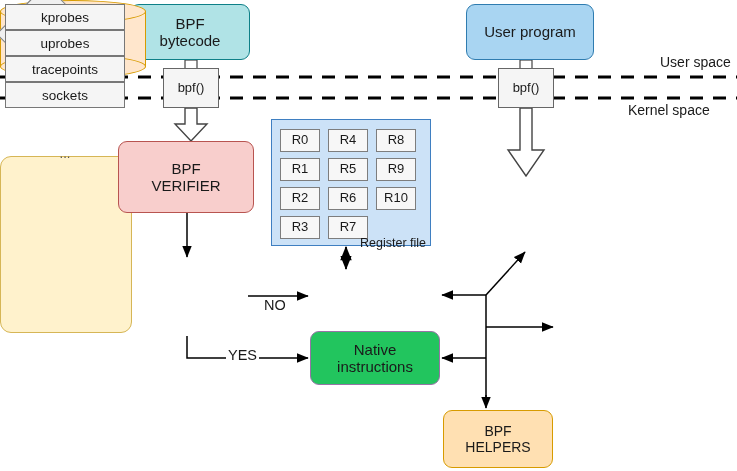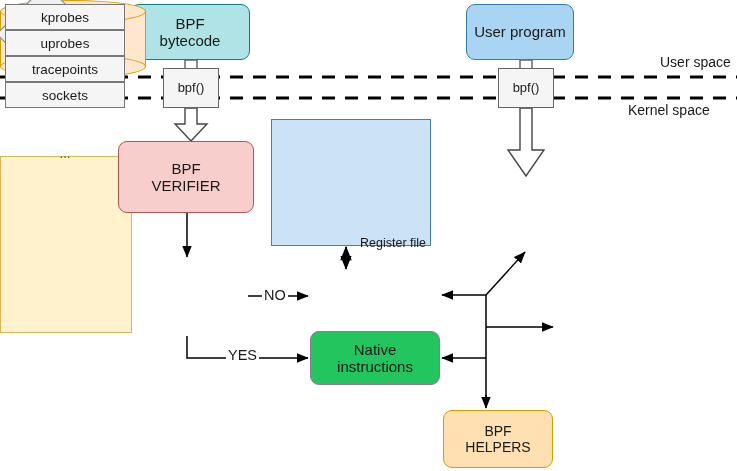--- a/index.html
+++ b/index.html
@@ -13,21 +13,21 @@
   .node{position:absolute;box-sizing:border-box;display:flex;align-items:center;
         justify-content:center;text-align:center;line-height:1.15;color:#1a1a1a;}
   .rounded{border-radius:9px;}
   svg.layer{position:absolute;left:0;top:0;width:737px;height:471px;pointer-events:none;}
 
   
   #bpf-bytecode{left:130px;top:4px;width:120px;height:56px;background:#B0E3E6;
       border:1.6px solid #0E8088;font-size:15px;}
   #bpf-syscall-left{left:163px;top:68px;width:56px;height:40px;background:#F5F5F5;
       border:1.3px solid #666666;font-size:13px;}
-  #user-program{left:466px;top:4px;width:108px;height:56px;background:#A9D5F2;
+  #user-program{left:466px;top:4px;width:128px;height:56px;background:#A9D5F2;
       border:1.6px solid #2F7CB0;font-size:15px;}
   #bpf-syscall-right{left:498px;top:68px;width:56px;height:40px;background:#F5F5F5;
       border:1.3px solid #666666;font-size:13px;}
 
   #bpf-verifier{left:118px;top:141px;width:136px;height:72px;background:#F8CECC;
       border:1.6px solid #B85450;font-size:15px;flex-direction:column;}
 
   #register-file{left:271px;top:119px;width:160px;height:127px;background:#CCE2F7;
       border:1.6px solid #3F7FC1;display:block;}
   .reg-grid{position:absolute;left:8px;top:9px;width:144px;}
@@ -58,34 +58,34 @@
       border:1.6px solid #5A87C4;font-size:15px;}
   #native-instructions{left:310px;top:331px;width:130px;height:54px;background:#22c55e;
       border:1.6px solid #9673A6;font-size:15px;flex-direction:column;}
 
   #bpf-call{left:446px;top:369px;width:84px;height:26px;background:#F5F5F5;
       border:1.2px solid #666666;font-size:13.5px;z-index:5;}
   #bpf-helpers{left:443px;top:410px;width:110px;height:58px;background:#FFE0B2;
       border:1.6px solid #D79B00;font-size:14px;flex-direction:column;}
 
   #event-sources{left:555px;top:258px;width:130px;height:175px;background:#FFF2CC;
-      border:1.6px solid #D6B656;border-radius:0;display:block;}
+      border:1.6px solid #D6B656;border-radius:11px;display:block;}
   .ev-item{position:absolute;left:5px;width:120px;height:26px;background:#F5F5F5;
       border:1.1px solid #777777;box-sizing:border-box;display:flex;align-items:center;
       justify-content:center;font-size:13.5px;color:#1a1a1a;}
   .ev-ellipsis{position:absolute;left:0;width:130px;top:141px;height:24px;display:flex;
       align-items:center;justify-content:center;font-size:13px;color:#555;}
 
   .space-label{position:absolute;font-size:14px;color:#1a1a1a;}
   #user-space-label{left:660px;top:54px;}
   #kernel-space-label{left:628px;top:102px;}
 
   .edge-label{position:absolute;font-size:14.5px;color:#1a1a1a;background:#ffffff;
       padding:0 2px;}
-  #label-no{left:262px;top:287px;}
+  #label-no{left:262px;top:297px;}
   #label-yes{left:226px;top:347px;}
 </style>
 </head>
 <body>
 
 <div id="stage">
 
   <svg class="layer" viewBox="0 0 737 471">
     <defs>
       <marker id="arrow" markerWidth="9" markerHeight="9" refX="7.5" refY="3.2" orient="auto" markerUnits="strokeWidth">
@@ -144,20 +144,41 @@
   <div class="node rounded" id="user-program">User program</div>
 
   <div class="node" id="bpf-syscall-right">bpf()</div>
 
   <div class="node rounded" id="bpf-verifier">
     <span>BPF</span>
     <span>VERIFIER</span>
   </div>
 
   <div class="node" id="register-file">
+    <div class="reg-grid">
+      <div class="reg-row">
+        <div class="reg-cell">R0</div>
+        <div class="reg-cell">R4</div>
+        <div class="reg-cell">R8</div>
+      </div>
+      <div class="reg-row">
+        <div class="reg-cell">R1</div>
+        <div class="reg-cell">R5</div>
+        <div class="reg-cell">R9</div>
+      </div>
+      <div class="reg-row">
+        <div class="reg-cell">R2</div>
+        <div class="reg-cell">R6</div>
+        <div class="reg-cell">R10</div>
+      </div>
+      <div class="reg-row">
+        <div class="reg-cell">R3</div>
+        <div class="reg-cell">R7</div>
+      </div>
+    </div>
     <div class="reg-label">Register file</div>
   </div>
 
   <div id="bpf-maps">
     <div class="cyl-body"></div>
     <div class="cyl-bot"></div>
     <div class="cyl-top"></div>
     <div class="cyl-text">
       <span>BPF</span>
       <span>MAPS</span>

